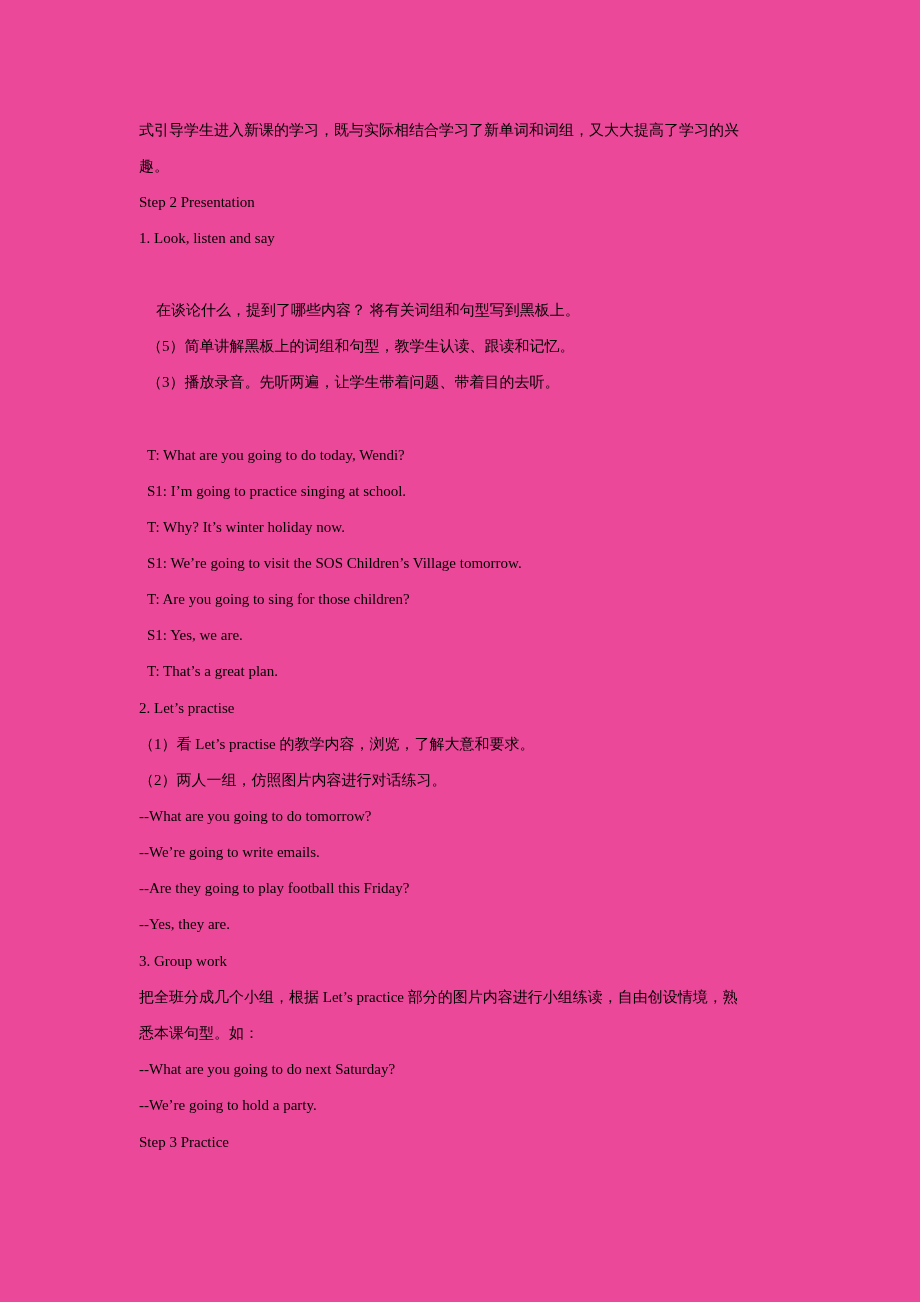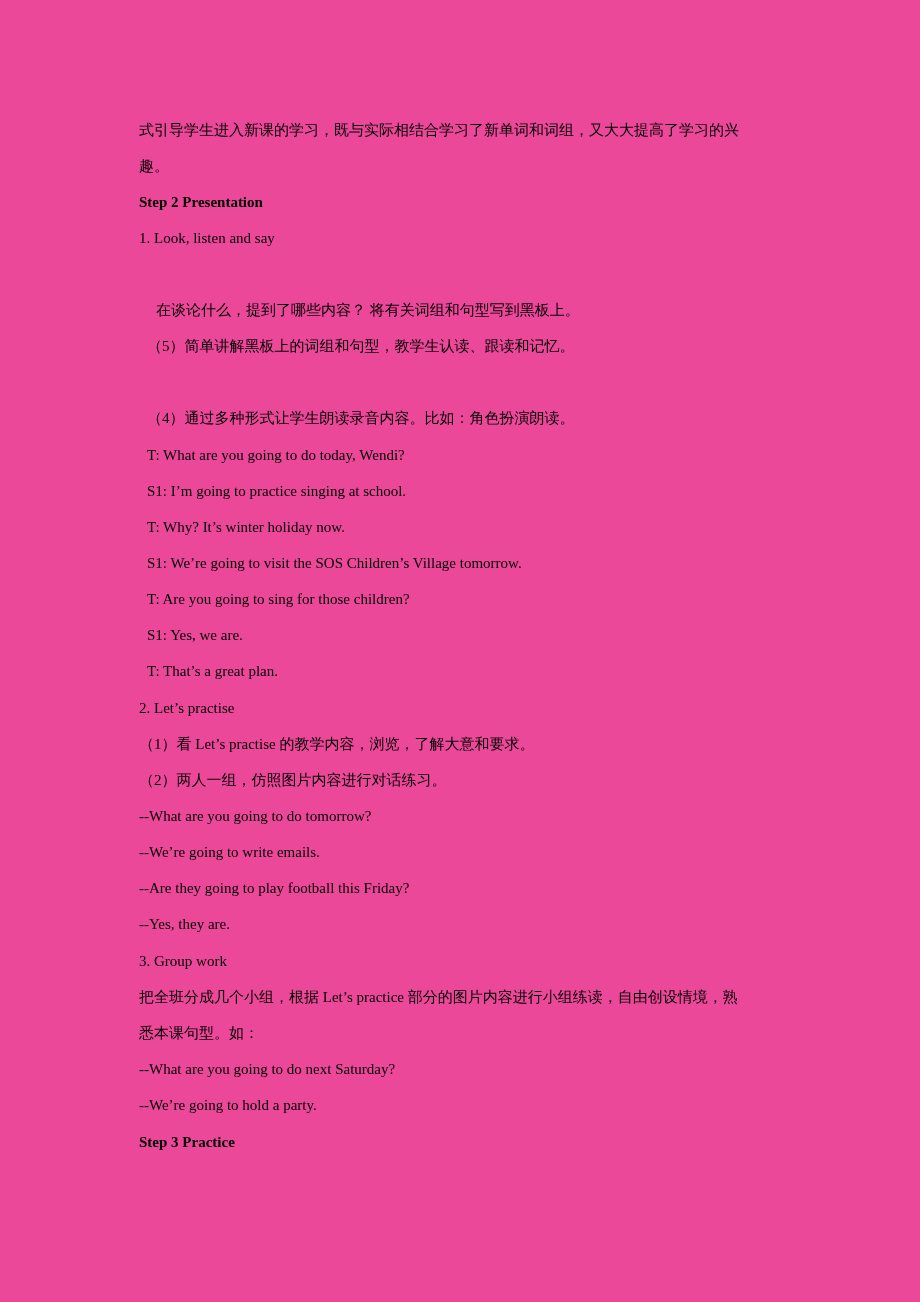--- a/index.html
+++ b/index.html
@@ -24,40 +24,40 @@
       background: #ec4899;
     }
     .line {
       position: absolute;
       font-size: 15px;
       line-height: 20px;
       white-space: nowrap;
       color: #000;
     }
     .bold {
-      font-weight: bold;
+      font-weight: normal;
     }
     .x0 { left: 139px; }
     .x1 { left: 147px; }
     .x2 { left: 147px; }
     .x3 { left: 156px; }
   </style>
 </head>
 <body>
 
 <div class="page">
   <div class="line x0" style="top:120px">式引导学生进入新课的学习，既与实际相结合学习了新单词和词组，又大大提高了学习的兴</div>
   <div class="line x0" style="top:156px">趣。</div>
 
   <div class="line x0 bold" style="top:192px">Step 2 Presentation</div>
 
   <div class="line x0" style="top:228px">1. Look, listen and say</div>
   <div class="line x3" style="top:300px">在谈论什么，提到了哪些内容？  将有关词组和句型写到黑板上。</div>
   <div class="line x2" style="top:336px">（5）简单讲解黑板上的词组和句型，教学生认读、跟读和记忆。</div>
-  <div class="line x2" style="top:408px">（4）通过多种形式让学生朗读录音内容。比如：角色扮演朗读。</div>
+  <div class="line x2" style="top:372px">（3）播放录音。先听两遍，让学生带着问题、带着目的去听。</div>
 
   <div class="line x1" style="top:445px">T: What are you going to do today, Wendi?</div>
   <div class="line x1" style="top:481px">S1: I’m going to practice singing at school.</div>
   <div class="line x1" style="top:517px">T: Why? It’s winter holiday now.</div>
   <div class="line x1" style="top:553px">S1: We’re going to visit the SOS Children’s Village tomorrow.</div>
   <div class="line x1" style="top:589px">T: Are you going to sing for those children?</div>
   <div class="line x1" style="top:625px">S1: Yes, we are.</div>
   <div class="line x1" style="top:661px">T: That’s a great plan.</div>
 
   <div class="line x0" style="top:698px">2. Let’s practise</div>

